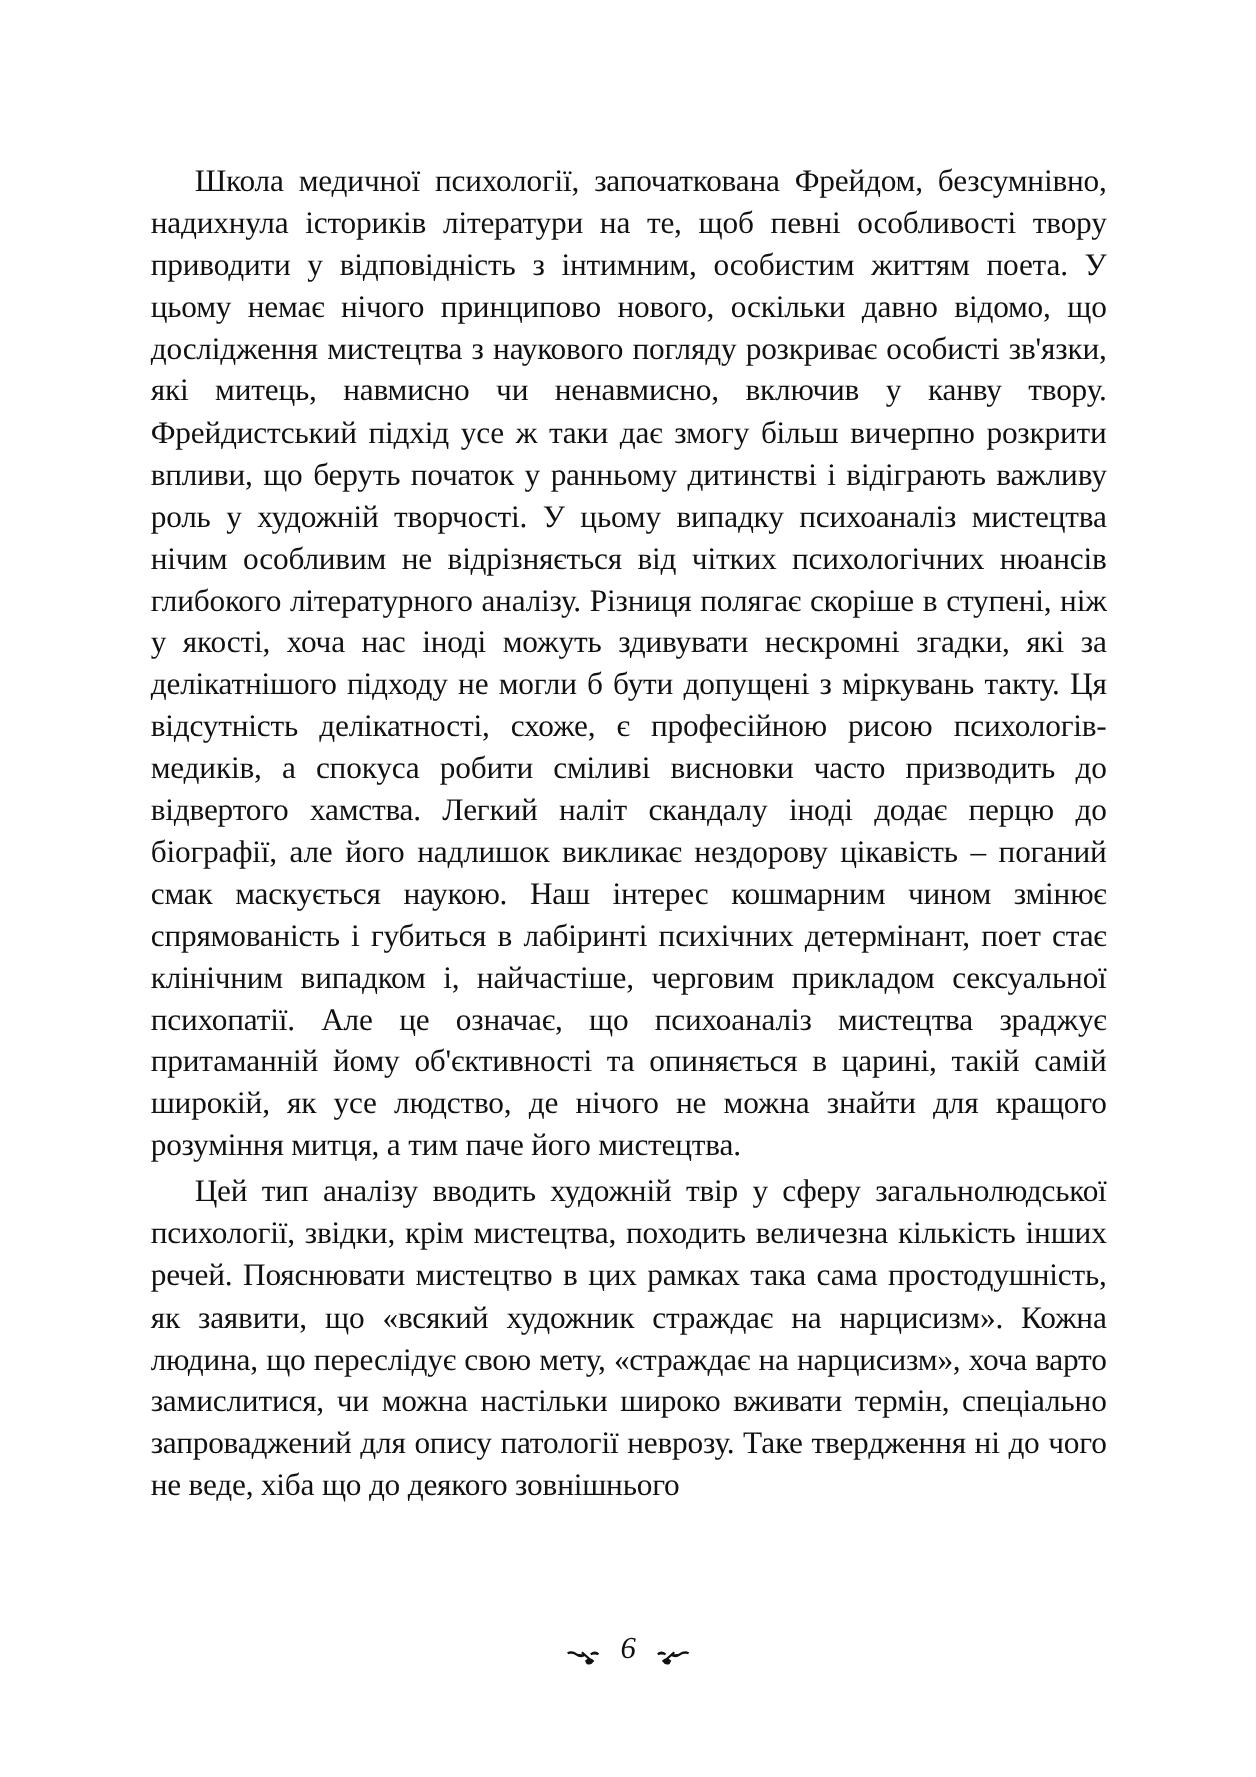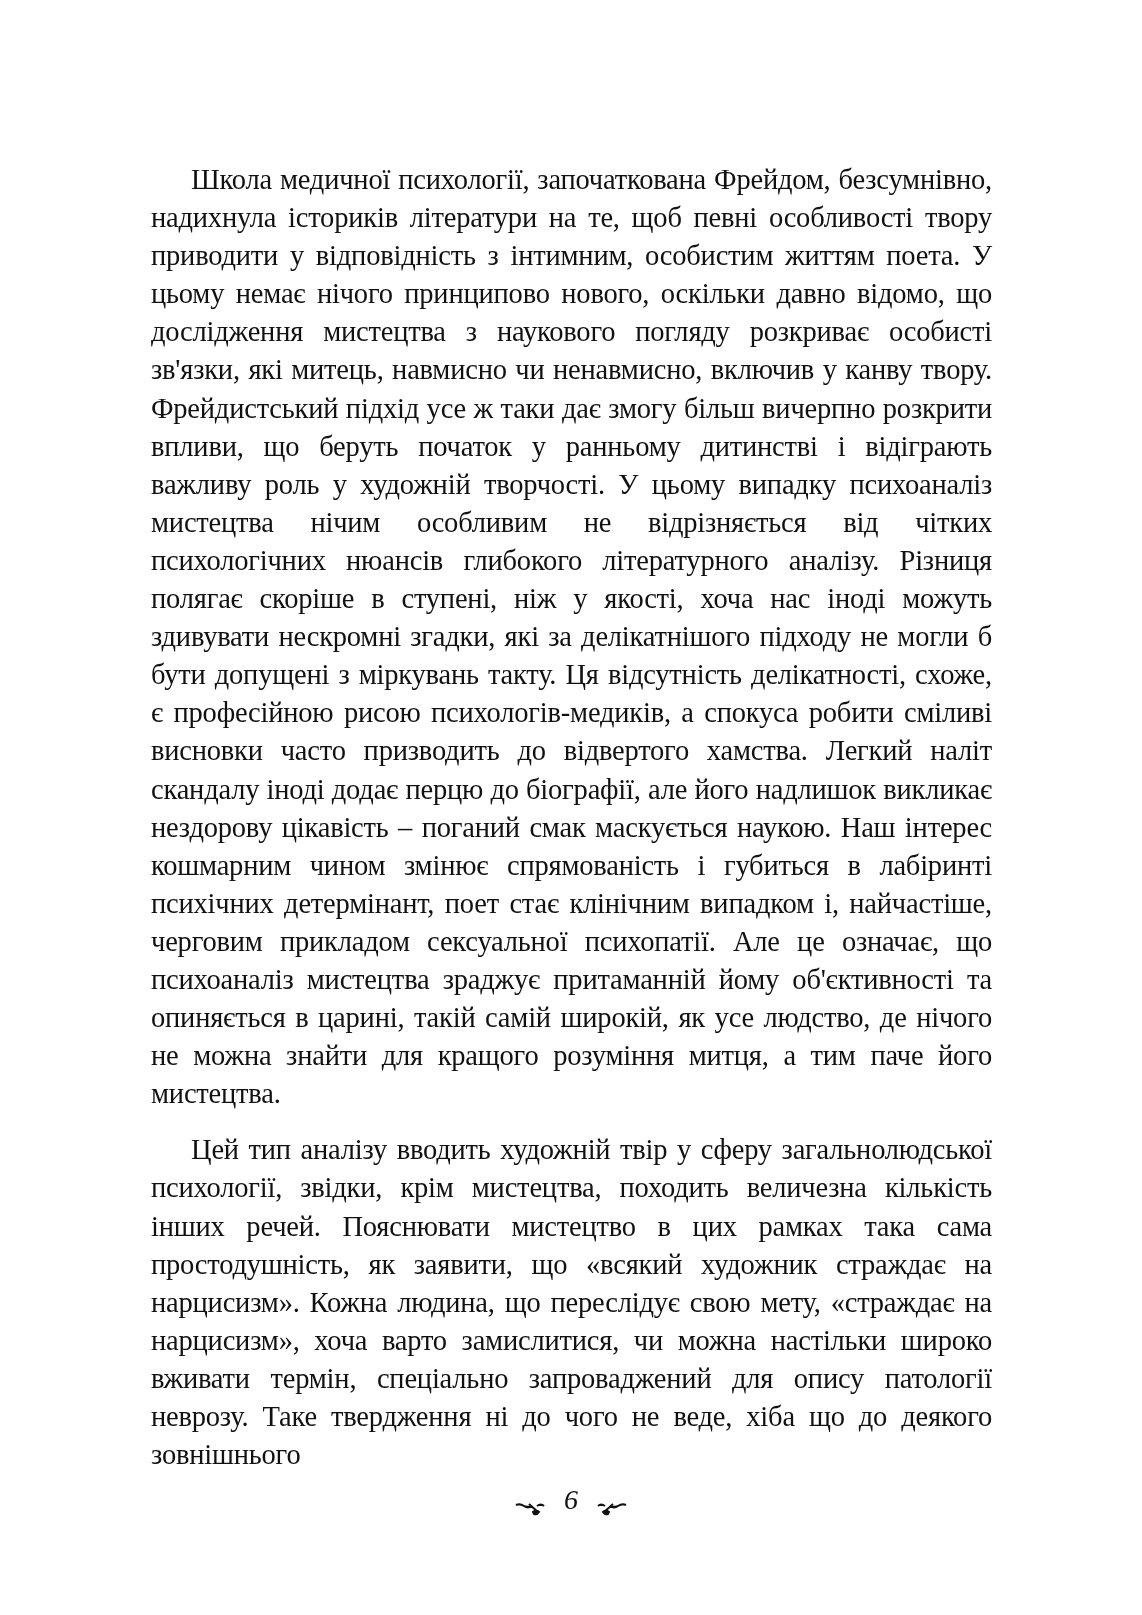--- a/index.html
+++ b/index.html
@@ -18,21 +18,21 @@
       position: absolute;
       left: 133px;
       top: 143px;
       width: 877px;
       font-family: "Liberation Serif", "DejaVu Serif", serif;
       font-size: 28.5px;
       line-height: 38.1px;
       letter-spacing: -0.2px;
     }
     .para {
-      margin: 18px;
+      margin: 4px;
       text-align: justify;
       text-align-last: left;
       text-indent: 40px;
       hyphens: none;
     }
     .footer {
       position: absolute;
       left: 0;
       width: 1142px;
       top: 1482px;

